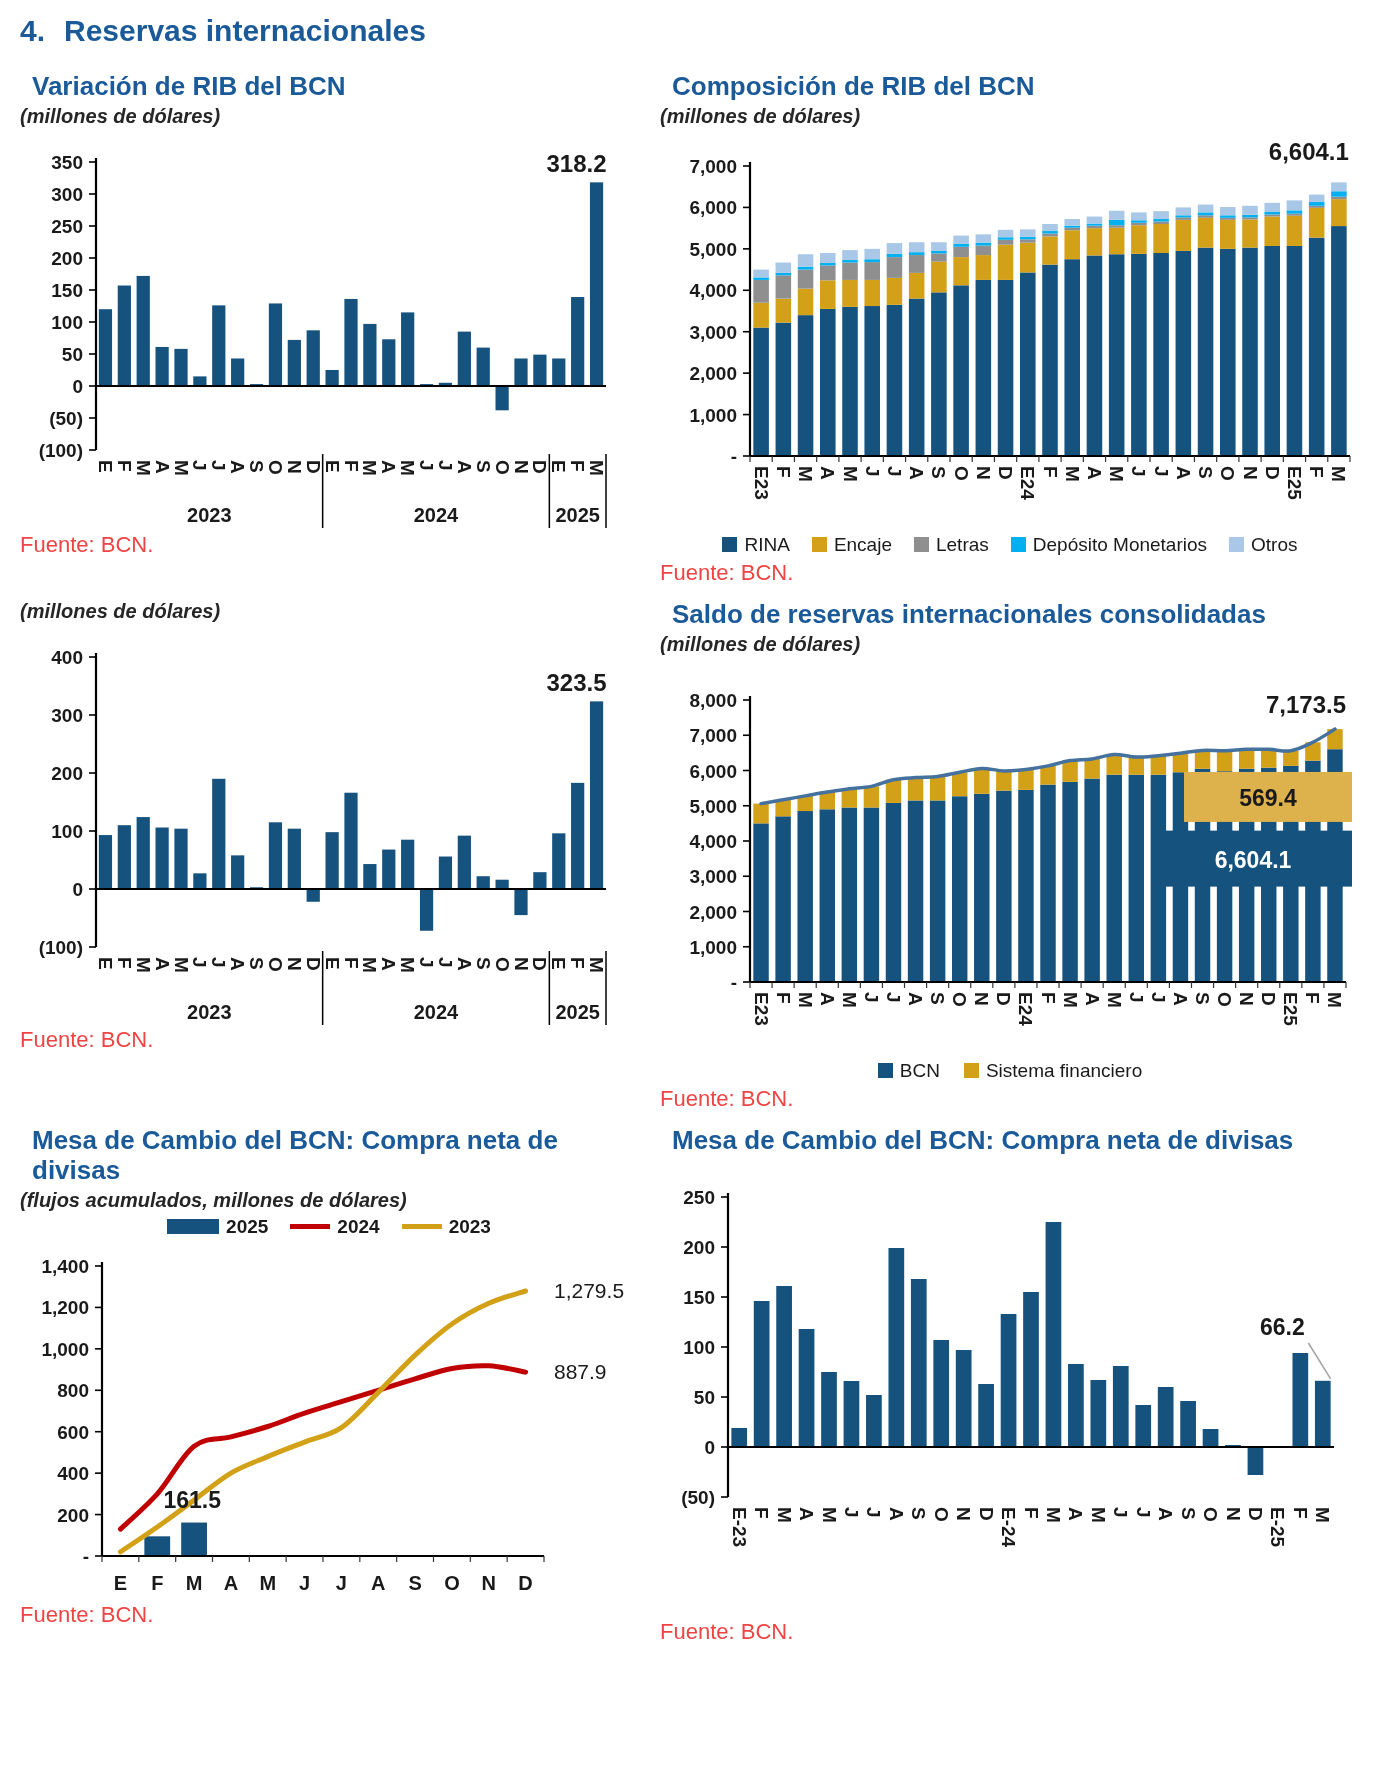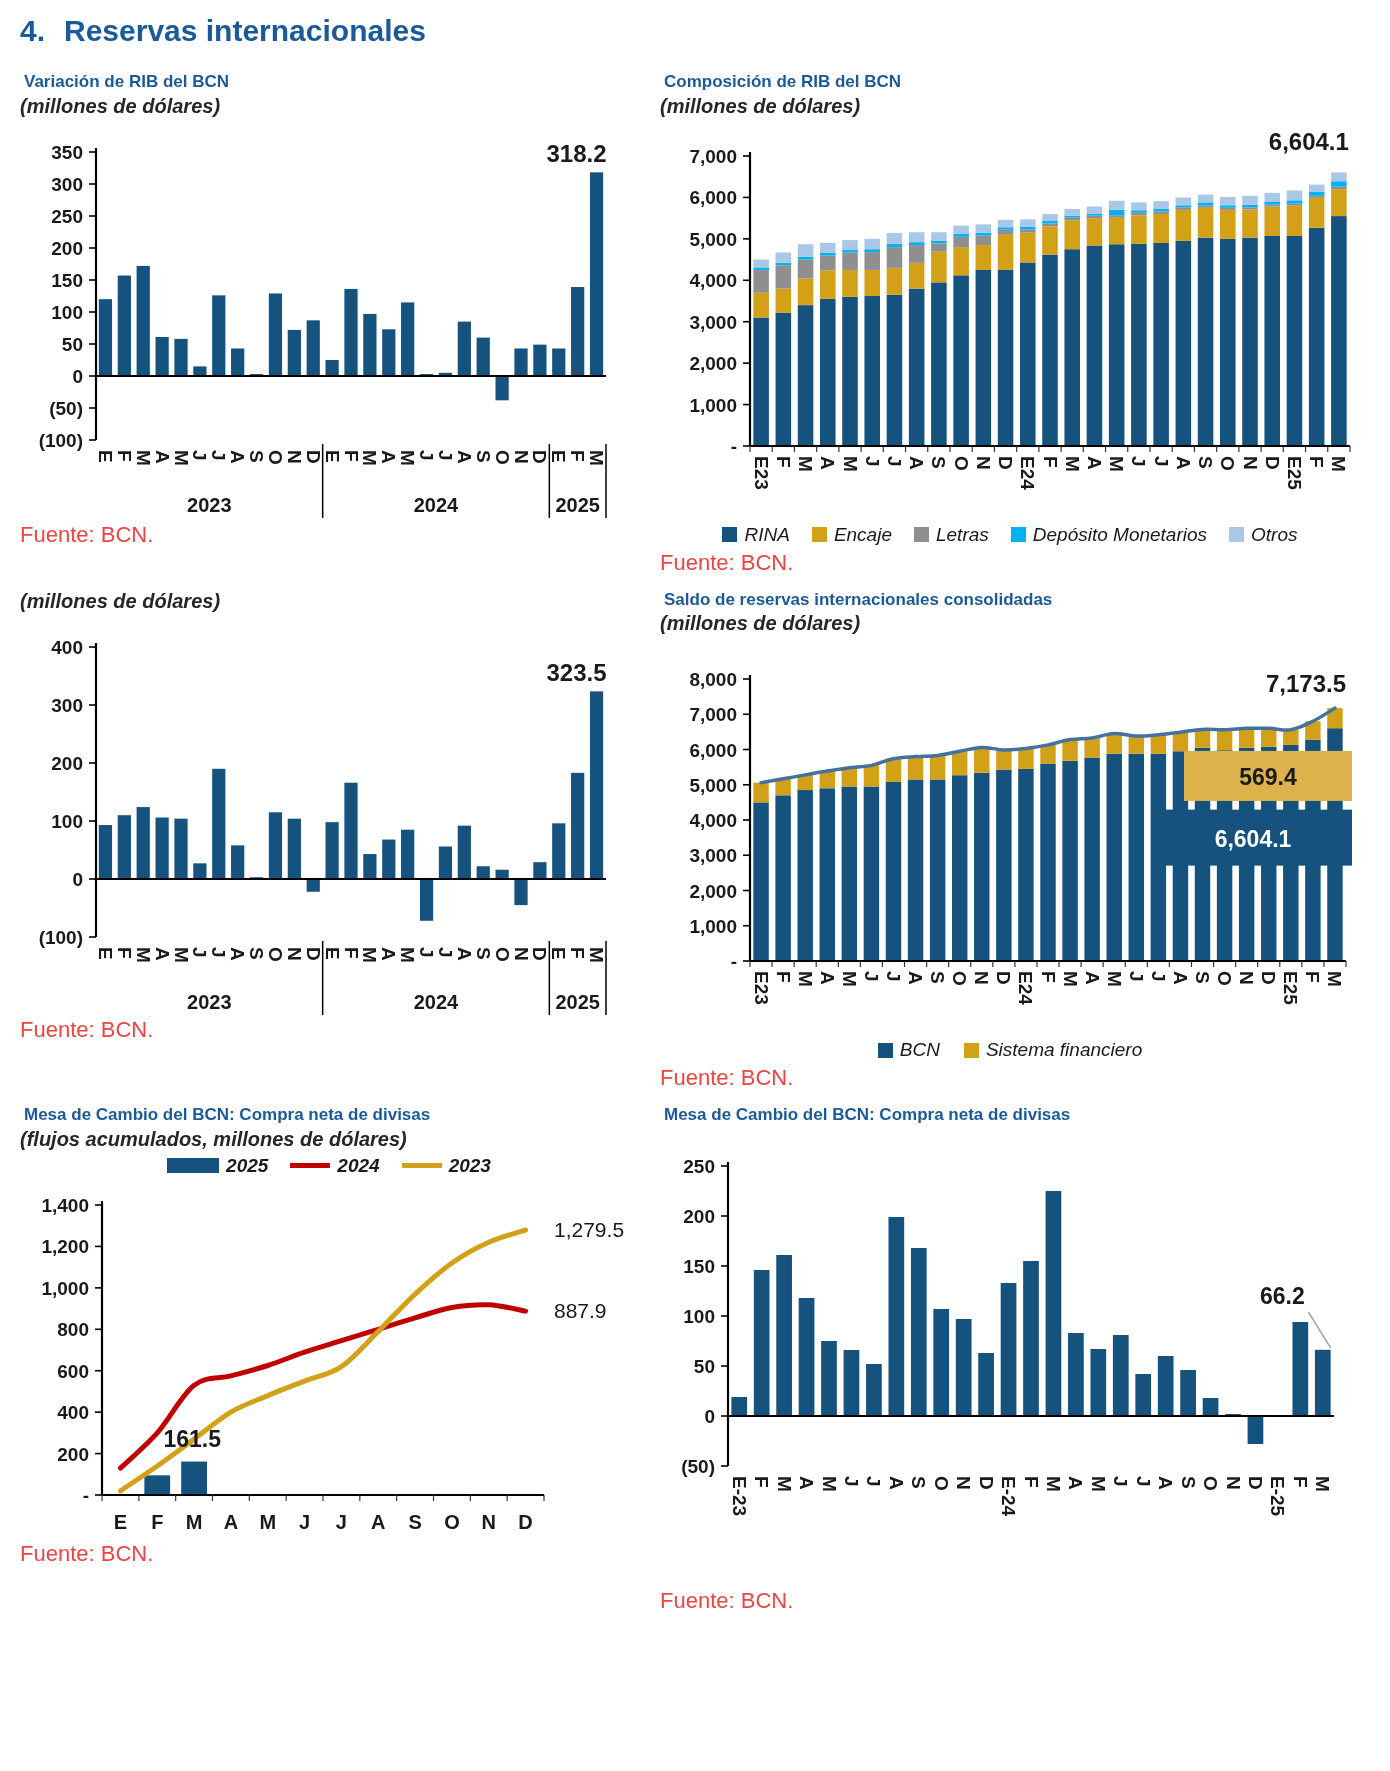--- a/index.html
+++ b/index.html
@@ -3,24 +3,24 @@
 <meta charset="utf-8">
 <style>
   :root{ --blue:#1b5a99; }
   html,body{margin:0;padding:0;background:#fff;}
   body{width:1390px;font-family:"Liberation Sans",sans-serif;color:#1a1a1a;}
   .page{padding:8px 31px 4px 20px;}
   h1.section{color:var(--blue);font-size:30px;font-weight:600;margin:6px 0 24px;}
   h1.section .num{display:inline-block;width:44px;}
   .grid{display:grid;grid-template-columns:618px 1fr;column-gap:22px;align-items:start;}
   figure{margin:0 0 14px;}
-  .ctitle{color:var(--blue);font-size:17px;font-weight:600;margin:0 4px 3px;line-height:1.15;}
+  .ctitle{color:var(--blue);font-size:26px;font-weight:600;margin:0 12px 3px;line-height:1.15;}
   .csub{font-style:italic;font-size:20px;color:#262626;margin:0 0 4px;font-weight:700;}
   .source{font-size:22px;color:#ef4444;margin:0 0 0;}
-  .legend{display:flex;justify-content:center;align-items:center;gap:22px;font-size:19px;color:#1a1a1a;flex-wrap:wrap;margin:2px 0 4px;font-style:italic;}
+  .legend{display:flex;justify-content:center;align-items:center;gap:22px;font-size:19px;color:#1a1a1a;flex-wrap:wrap;margin:2px 0 4px;}
   .legend .it{display:flex;align-items:center;}
   .legend .sw{width:15px;height:15px;display:inline-block;margin-right:7px;}
   .legend .sw.line{width:40px;height:5px;}
   .legend .sw.bar{width:52px;height:15px;}
   .plot{line-height:0;}
   svg text{font-family:"Liberation Sans",sans-serif;}
   .s5{margin-top:34px;margin-bottom:40px;}
 </style>
 </head>
 <body>

